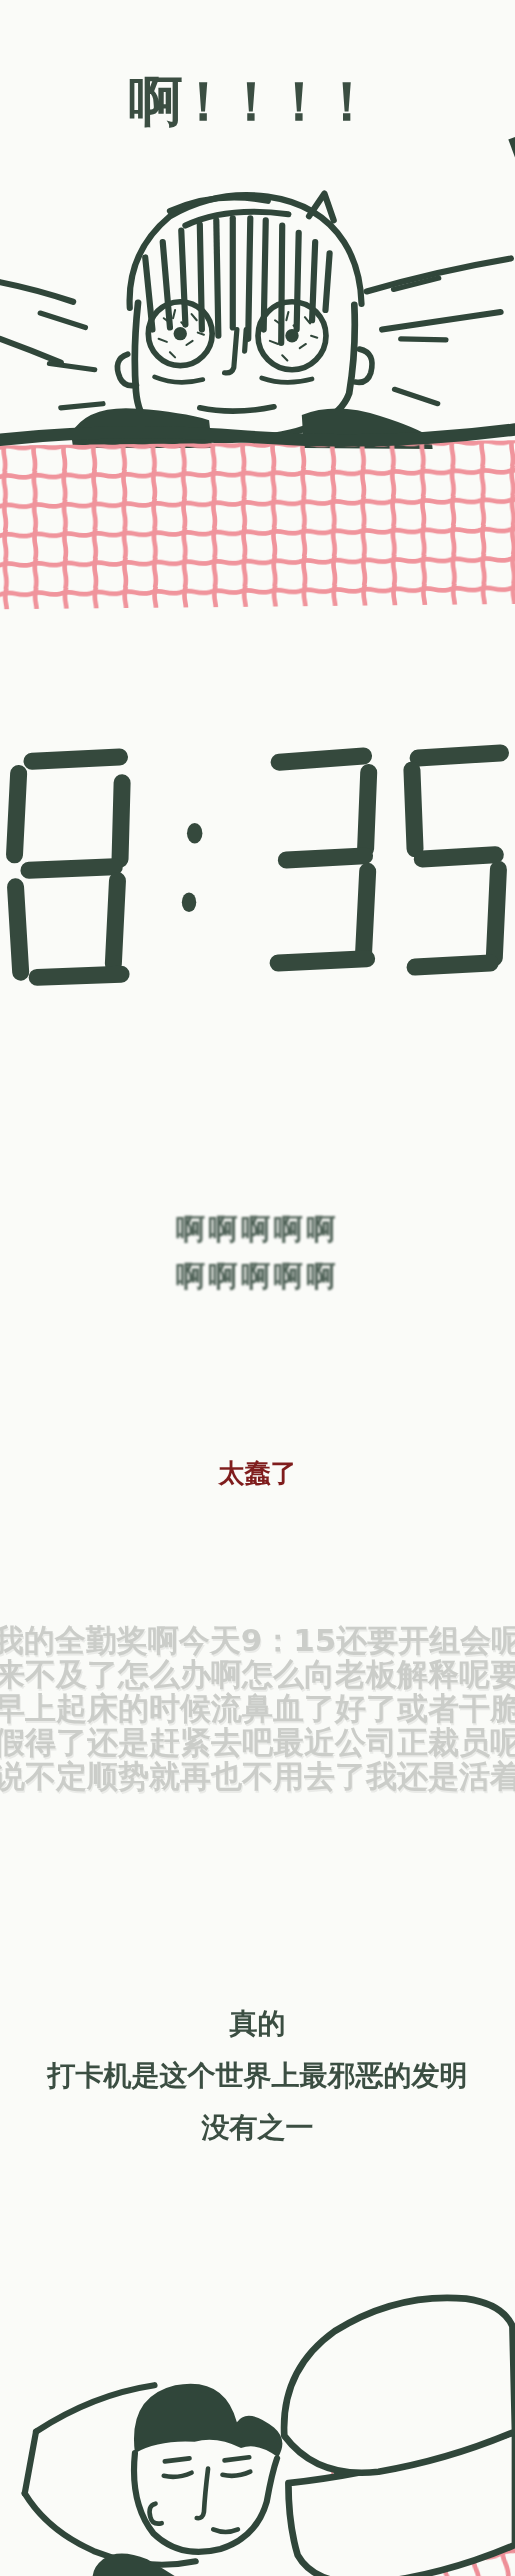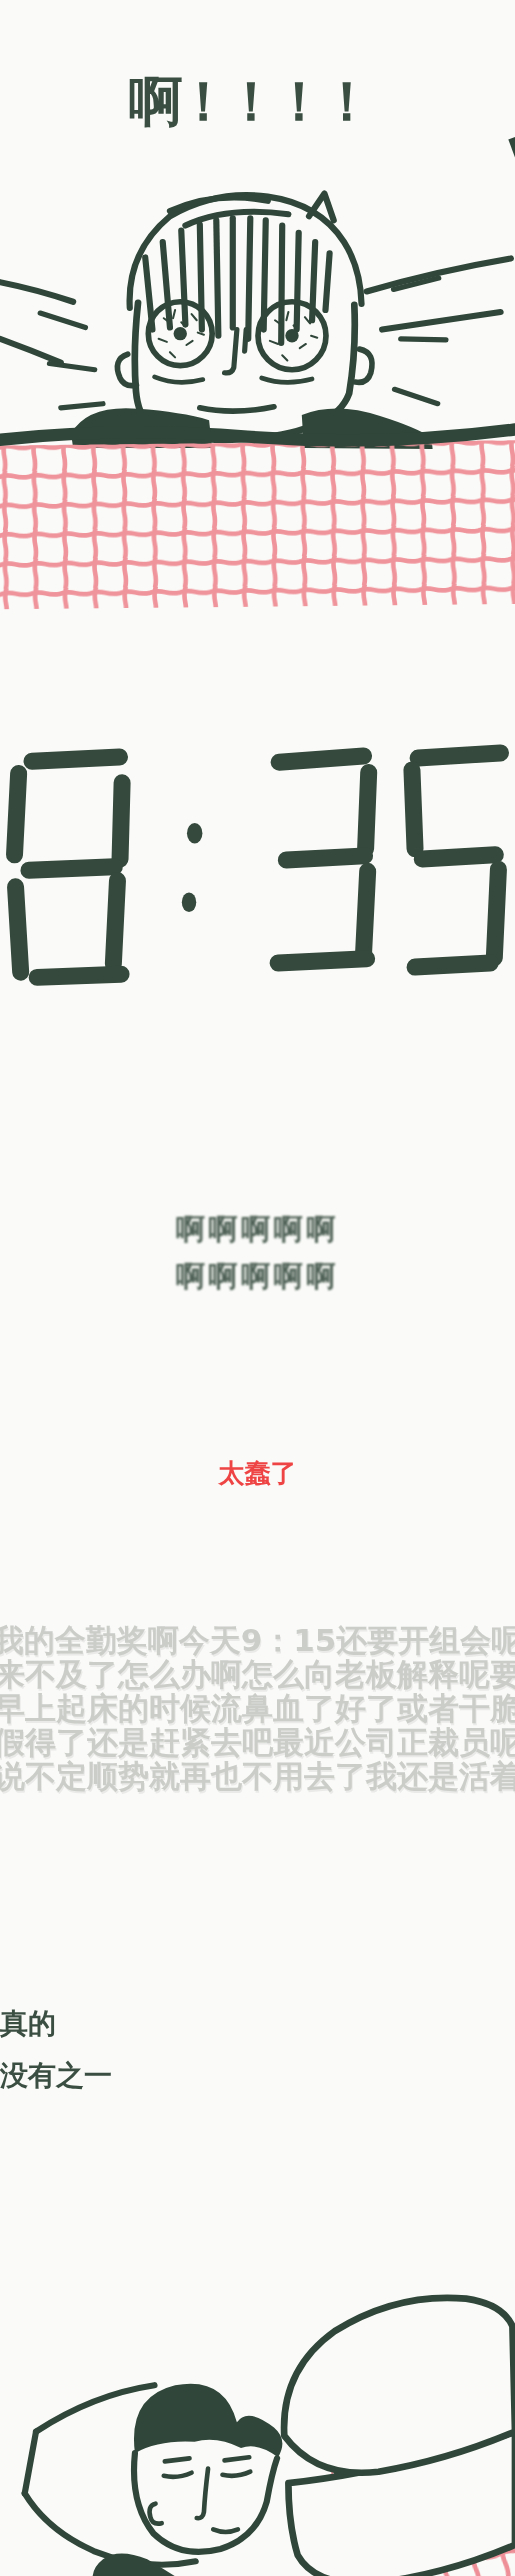--- a/index.html
+++ b/index.html
@@ -10,29 +10,29 @@
   #title{top:66px;left:0;width:515px;text-align:center;padding-right:18.5px;box-sizing:border-box;
          font-size:54px;font-weight:bold;color:#3b4e42;letter-spacing:-6.2px;white-space:nowrap;}
   
   #wedge{top:137px;right:0;width:6.7px;height:20.6px;background:#30463a;
          -webkit-clip-path:polygon(100% 0,100% 100%,0 12%);clip-path:polygon(100% 0,100% 100%,0 12%);}
   
   .scream{left:0;width:515px;text-align:center;font-size:29px;font-weight:bold;color:#42564b;
           letter-spacing:3.6px;filter:blur(1.2px);opacity:.92;}
   #scream1{top:1210px;} #scream2{top:1257px;}
   
-  #regret{top:1449px;left:0;width:515px;text-align:center;color:#ef4444;font-weight:bold;
+  #regret{top:1449px;left:0;width:515px;text-align:center;color:#7f1d1d;font-weight:bold;
           font-size:26px;line-height:49px;}
   
   #monologue{top:1623px;left:0;width:515px;display:flex;flex-direction:column;align-items:center;
              color:#cbcdc9;font-weight:bold;font-size:31px;line-height:34px;
              text-shadow:1px 1.5px 0 rgba(120,125,120,.12);}
   #monologue .mline{white-space:nowrap;flex:none;}
   
-  #verdict{top:1998px;left:0;width:515px;color:#3b4e42;font-weight:bold;
+  #verdict{top:1998px;left:0;width:515px;text-align:center;color:#3b4e42;font-weight:bold;
            font-size:28px;line-height:52px;}
   
   .panel{left:0;width:515px;display:block;}
   .sr{position:absolute;width:0.5px;height:0.5px;overflow:hidden;clip:rect(0 0 0 0);}
 </style>
 </head>
 <body>
 
 <div id="page">
 
@@ -184,20 +184,21 @@
   <div id="monologue" class="abs">
     <div class="mline">哎呀我的全勤奖啊今天9：15还要开组会呢现在</div>
     <div class="mline">肯定来不及了怎么办啊怎么向老板解释呢要不然</div>
     <div class="mline">说我早上起床的时候流鼻血了好了或者干脆直接</div>
     <div class="mline">请个假得了还是赶紧去吧最近公司正裁员呢一旦</div>
     <div class="mline">请假说不定顺势就再也不用去了我还是活着要紧</div>
   </div>
 
   <div id="verdict" class="abs">
     <div>真的</div>
+    <div>打卡机是这个世界上最邪恶的发明</div>
     <div>没有之一</div>
   </div>
 
   <svg class="abs panel" style="top:2215px" width="515" height="876" viewBox="0 0 1000 1700">
     <defs>
       <pattern id="grid2" width="58" height="57" patternUnits="userSpaceOnUse">
         <path d="M0,11 Q14,6 29,10 T58,11" fill="none" stroke="#ee8f98" stroke-width="9" stroke-linecap="round"></path>
         <path d="M11,0 Q7,14 10,29 T10,57" fill="none" stroke="#ee8f98" stroke-width="9" stroke-linecap="round"></path>
       </pattern>
       <clipPath id="clipMid">

